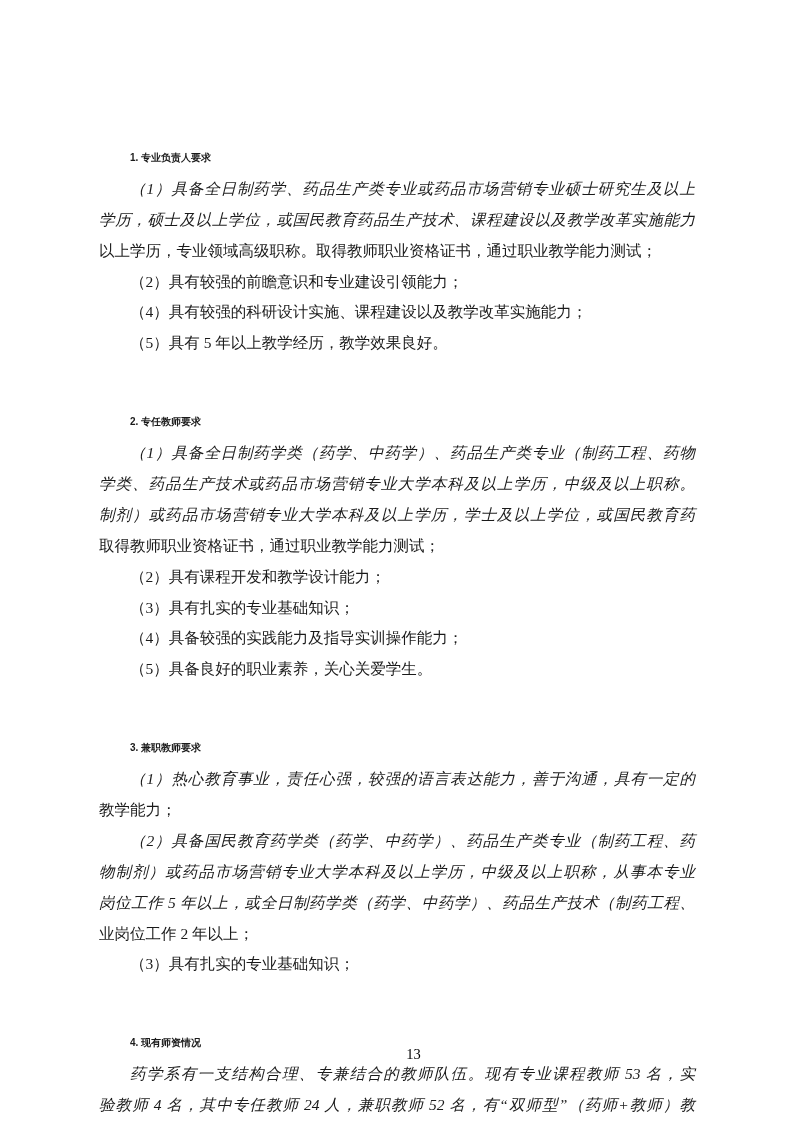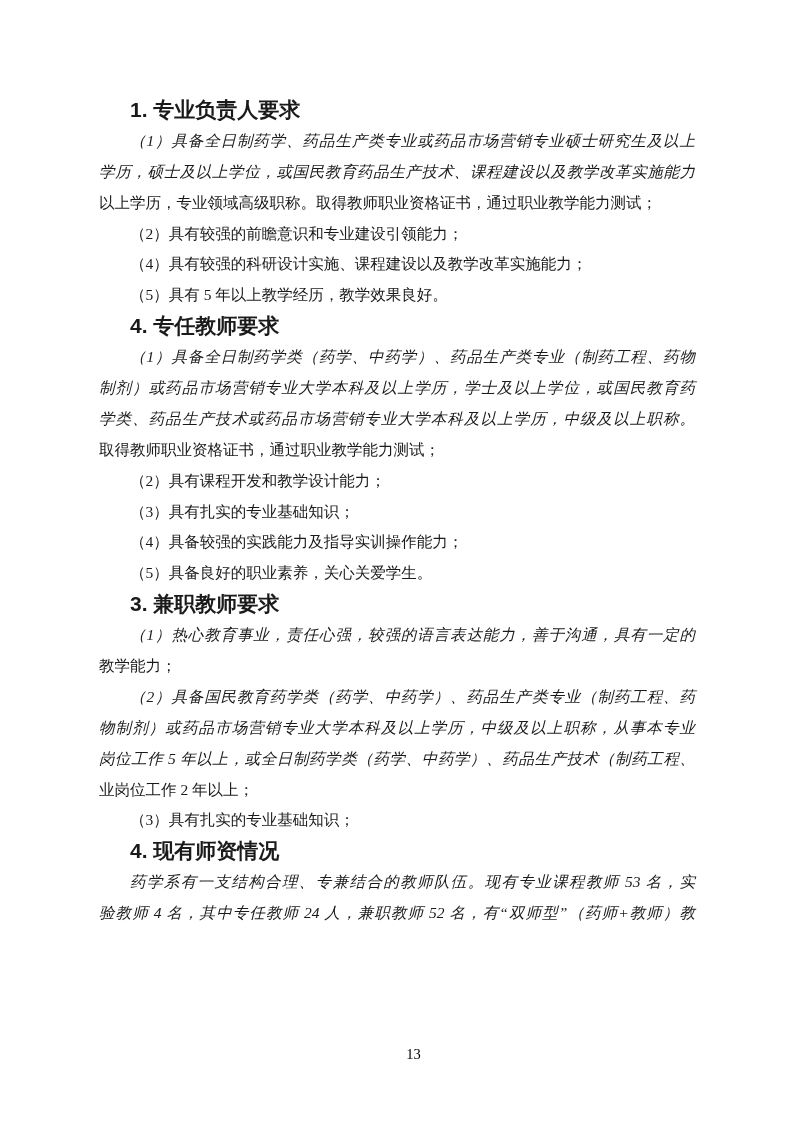--- a/index.html
+++ b/index.html
@@ -36,24 +36,25 @@
   }
   .line.last {
     text-align-last: left;
   }
   .line.indent {
     text-indent: 31px;
   }
   .heading {
     font-weight: bold;
     font-family: "Liberation Sans", "DejaVu Sans", sans-serif;
-    font-size: 21px;
+    font-size: 10px;
     text-indent: 31px;
     text-align: center;
     text-align-last: left;
+    margin-top: 48px;
   }
   .footer {
     position: absolute;
     top: 1044px;
     left: 0;
     width: 793px;
     text-align: center;
     color: #000000;
     font-family: "Liberation Serif", "DejaVu Serif", serif;
     font-size: 14.5px;
@@ -68,24 +69,24 @@
   <div class="content">
 
     <div class="line heading">1. 专业负责人要求</div>
     <div class="line indent full">（1）具备全日制药学、药品生产类专业或药品市场营销专业硕士研究生及以上</div>
     <div class="line full">学历，硕士及以上学位，或国民教育药品生产技术、课程建设以及教学改革实施能力</div>
     <div class="line last">以上学历，专业领域高级职称。取得教师职业资格证书，通过职业教学能力测试；</div>
     <div class="line indent last">（2）具有较强的前瞻意识和专业建设引领能力；</div>
     <div class="line indent last">（4）具有较强的科研设计实施、课程建设以及教学改革实施能力；</div>
     <div class="line indent last">（5）具有 5 年以上教学经历，教学效果良好。</div>
 
-    <div class="line heading">4. 专任教师要求</div>
+    <div class="line heading">2. 专任教师要求</div>
     <div class="line indent full">（1）具备全日制药学类（药学、中药学）、药品生产类专业（制药工程、药物</div>
+    <div class="line full">学类、药品生产技术或药品市场营销专业大学本科及以上学历，中级及以上职称。</div>
     <div class="line full">制剂）或药品市场营销专业大学本科及以上学历，学士及以上学位，或国民教育药</div>
-    <div class="line full">学类、药品生产技术或药品市场营销专业大学本科及以上学历，中级及以上职称。</div>
     <div class="line last">取得教师职业资格证书，通过职业教学能力测试；</div>
     <div class="line indent last">（2）具有课程开发和教学设计能力；</div>
     <div class="line indent last">（3）具有扎实的专业基础知识；</div>
     <div class="line indent last">（4）具备较强的实践能力及指导实训操作能力；</div>
     <div class="line indent last">（5）具备良好的职业素养，关心关爱学生。</div>
 
     <div class="line heading">3. 兼职教师要求</div>
     <div class="line indent full">（1）热心教育事业，责任心强，较强的语言表达能力，善于沟通，具有一定的</div>
     <div class="line last">教学能力；</div>
     <div class="line indent full">（2）具备国民教育药学类（药学、中药学）、药品生产类专业（制药工程、药</div>

